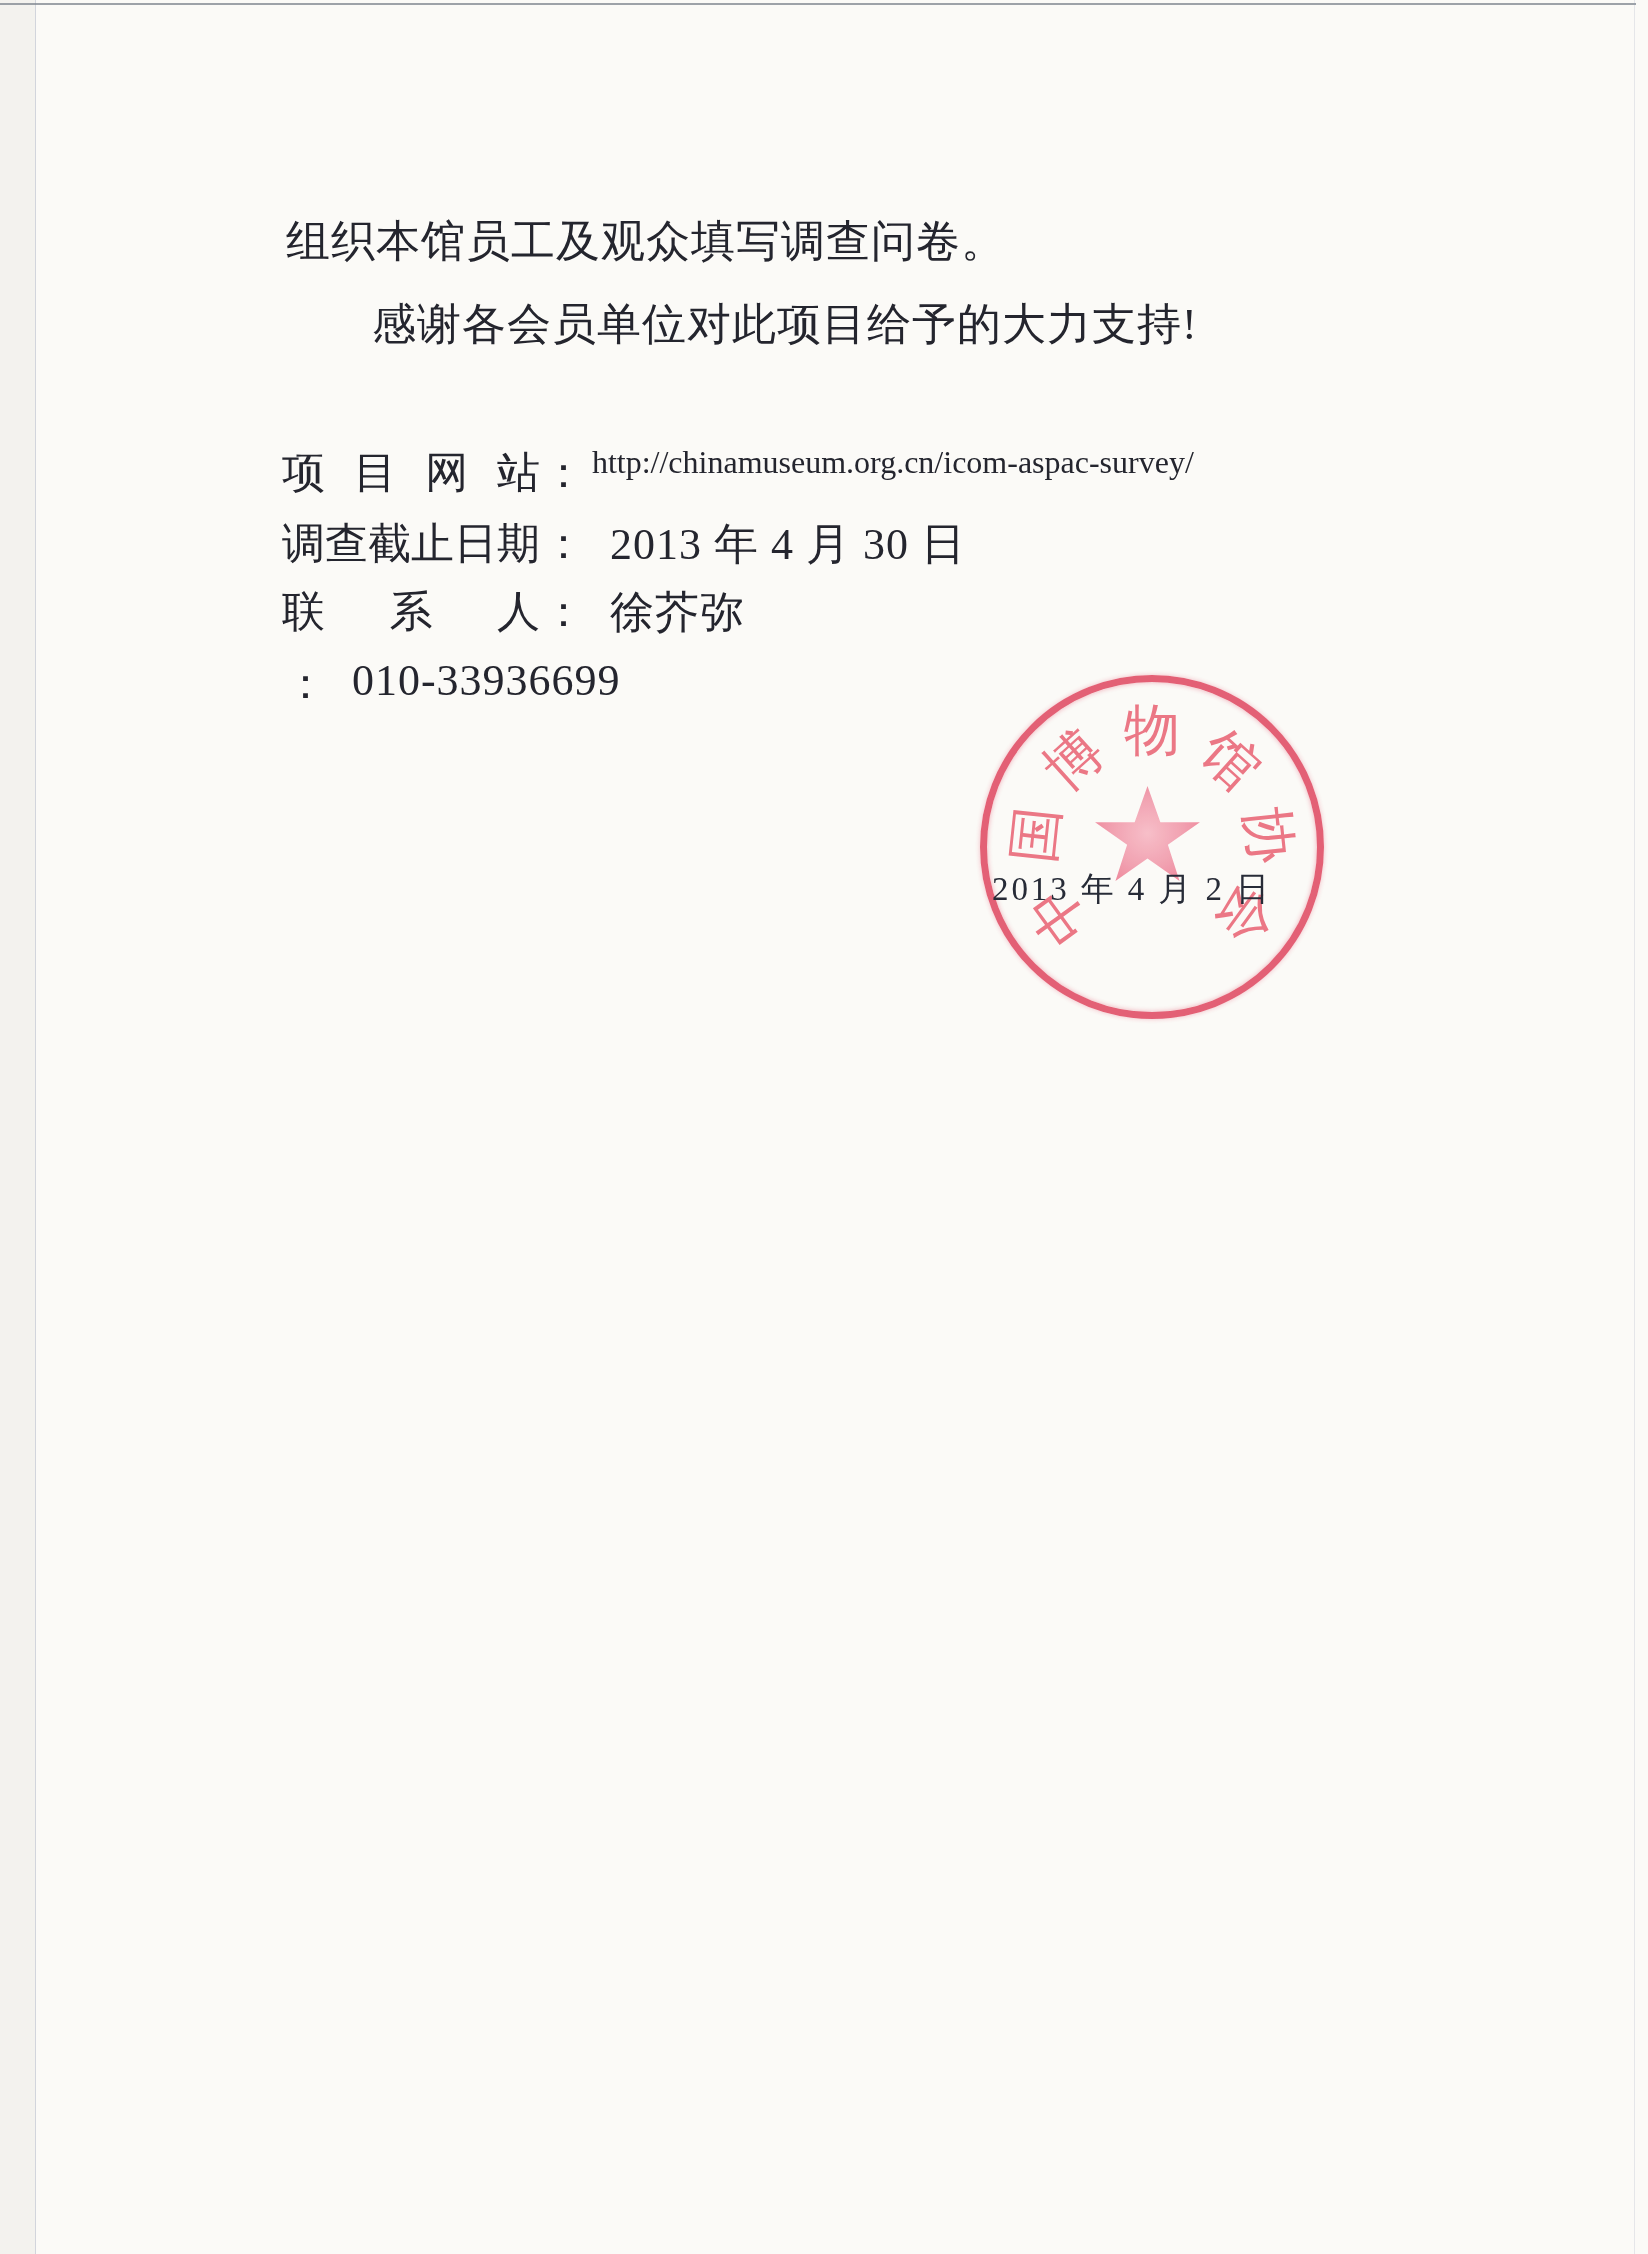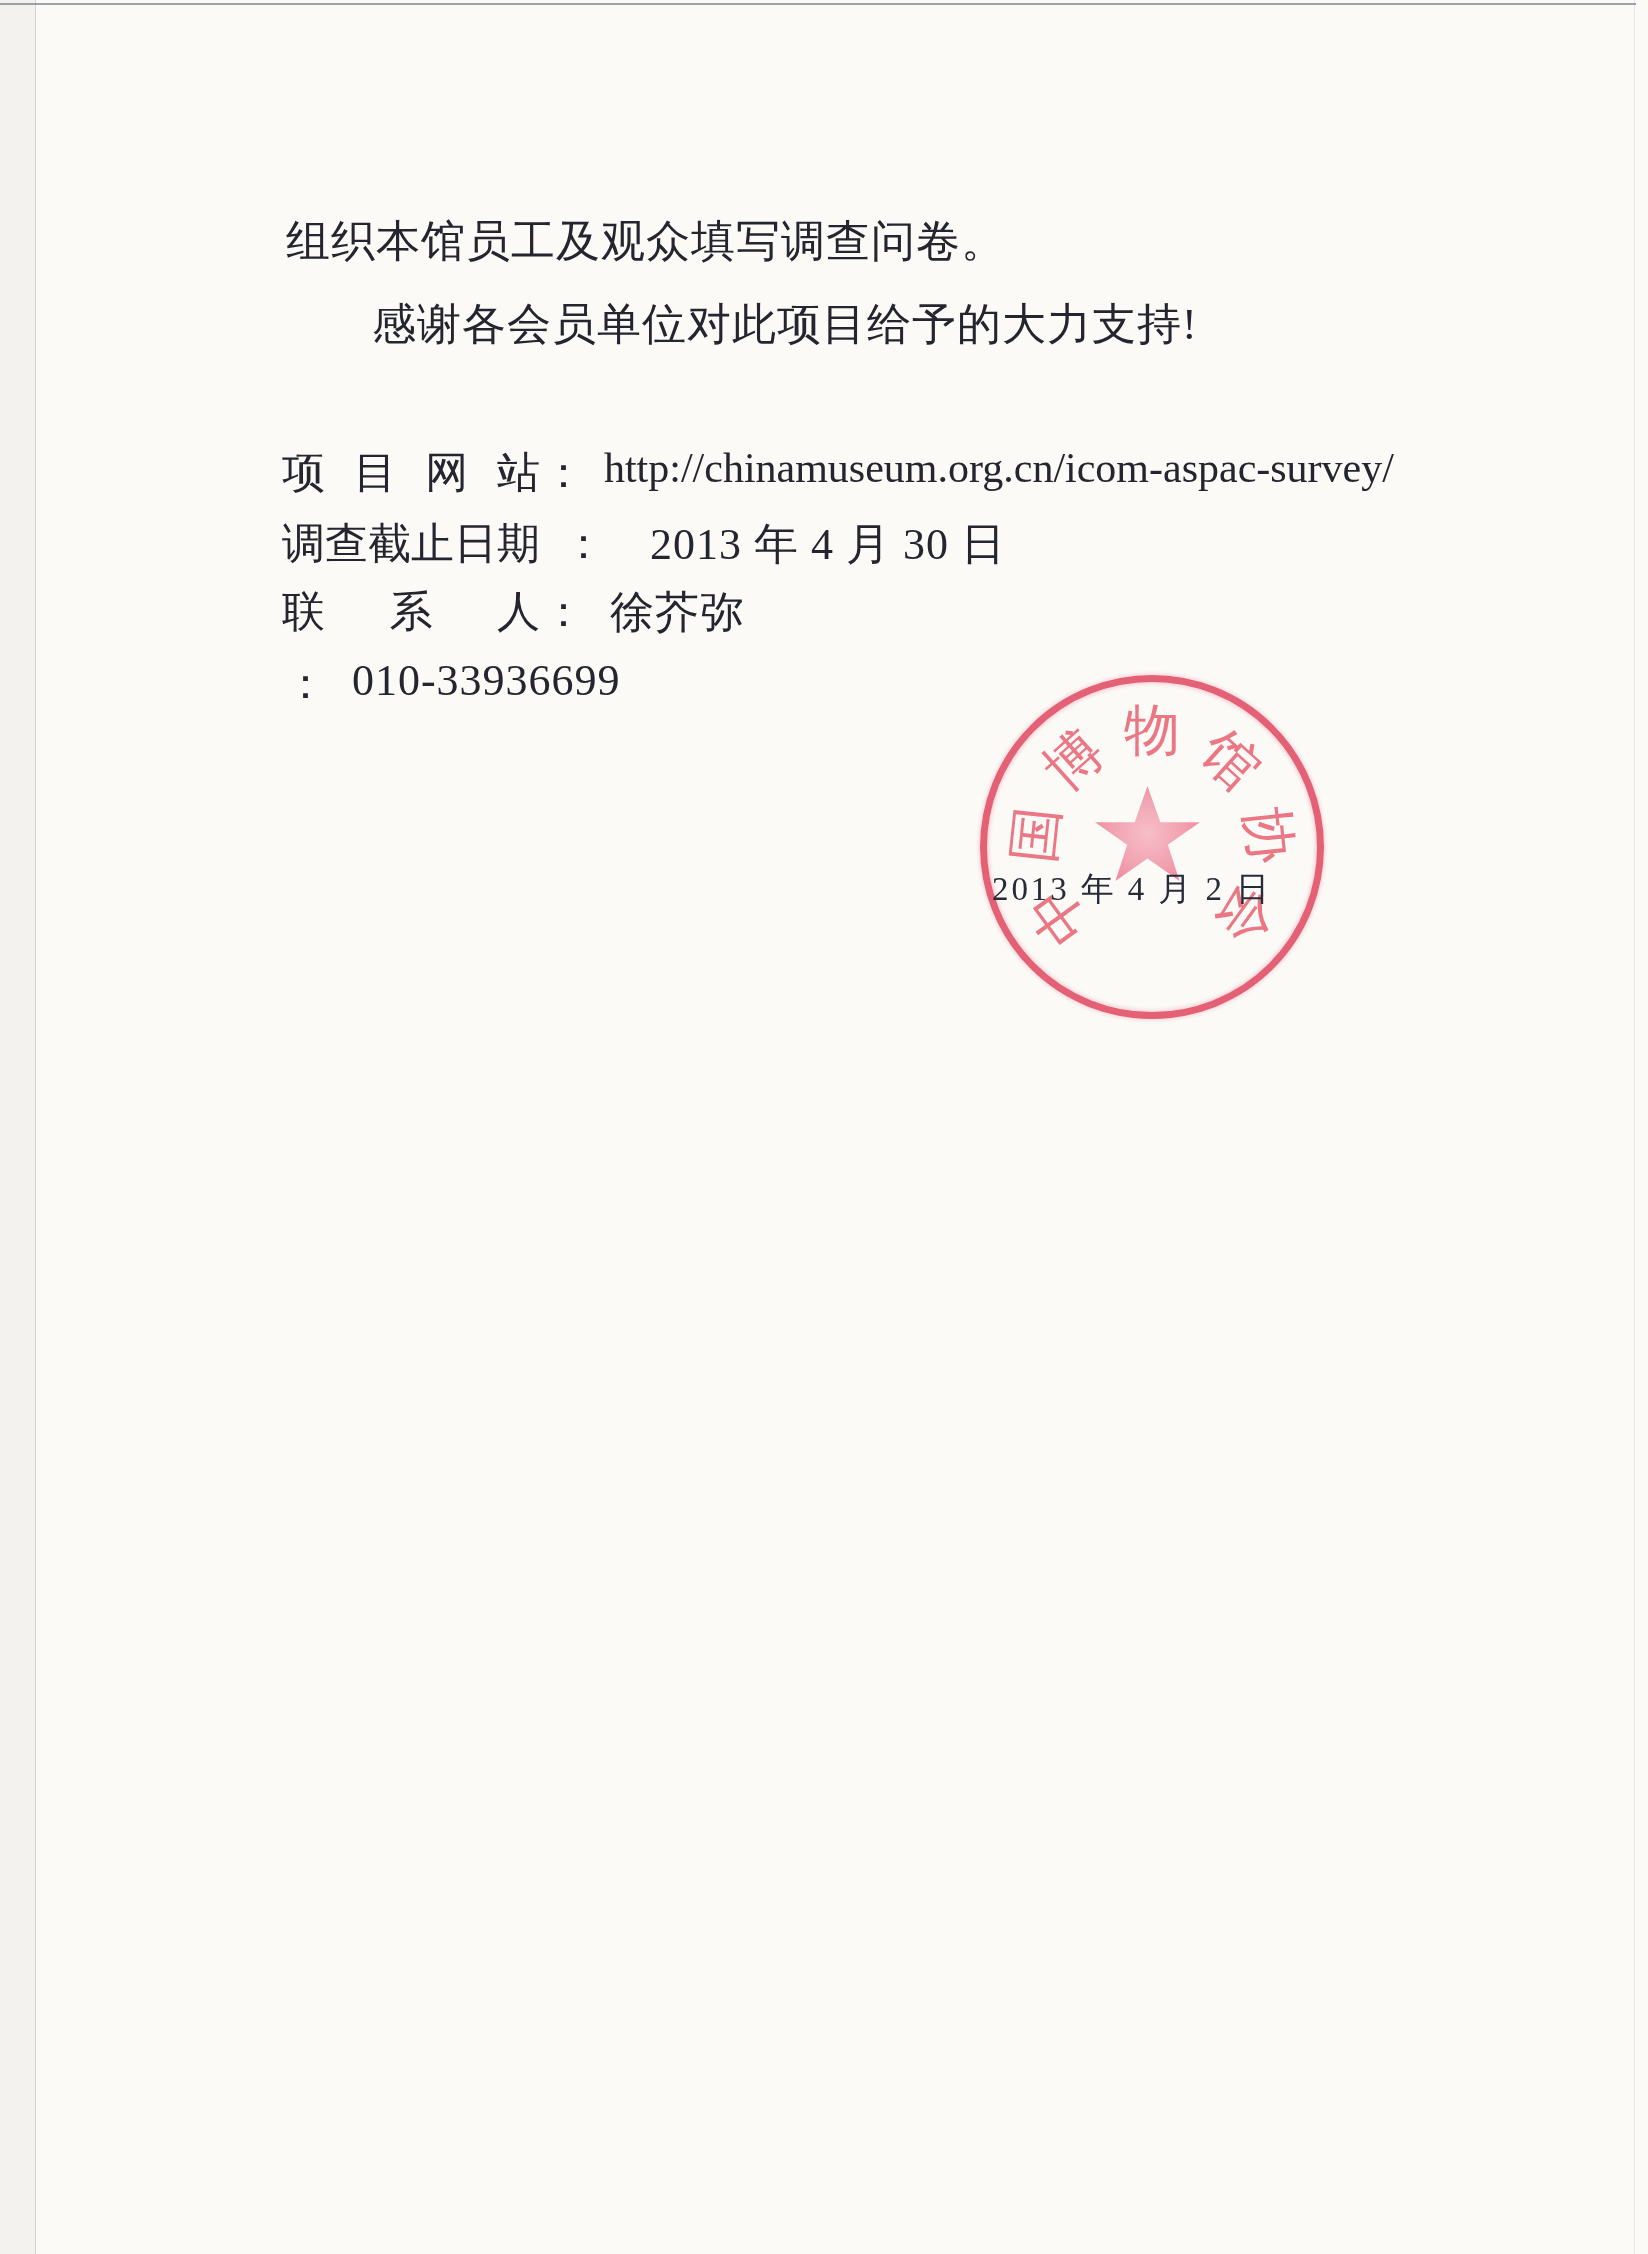--- a/index.html
+++ b/index.html
@@ -40,33 +40,33 @@
 
   .field-row {
     position: absolute;
     left: 282px;
     display: flex;
     align-items: flex-start;
     white-space: nowrap;
     font-size: 44px;
   }
   .row-0 { top: 444px; }
-  .row-1 { top: 515px; gap: 20px; }
+  .row-1 { top: 515px; }
   .row-2 { top: 583px; }
   .row-3 { top: 655px; }
   .field-label {
     display: inline-block;
     width: 258px;
     font-size: 43px;
     text-align: justify;
     text-align-last: justify;
   }
   .field-colon { font-size: 43px; margin-left: 1.9px; }
   .field-value { margin-left: 25px; letter-spacing: 1px; }
-  .field-value.url { margin-left: 19px; letter-spacing: 0; font-size: 42px; }
+  .field-value.url { margin-left: 7px; letter-spacing: 0; font-size: 32px; }
 
   
   .stamp {
     position: absolute;
     left: 980px; top: 675px;
     width: 344px; height: 344px;
     filter: blur(0.6px);
     opacity: 0.92;
     z-index: 2;
   }

